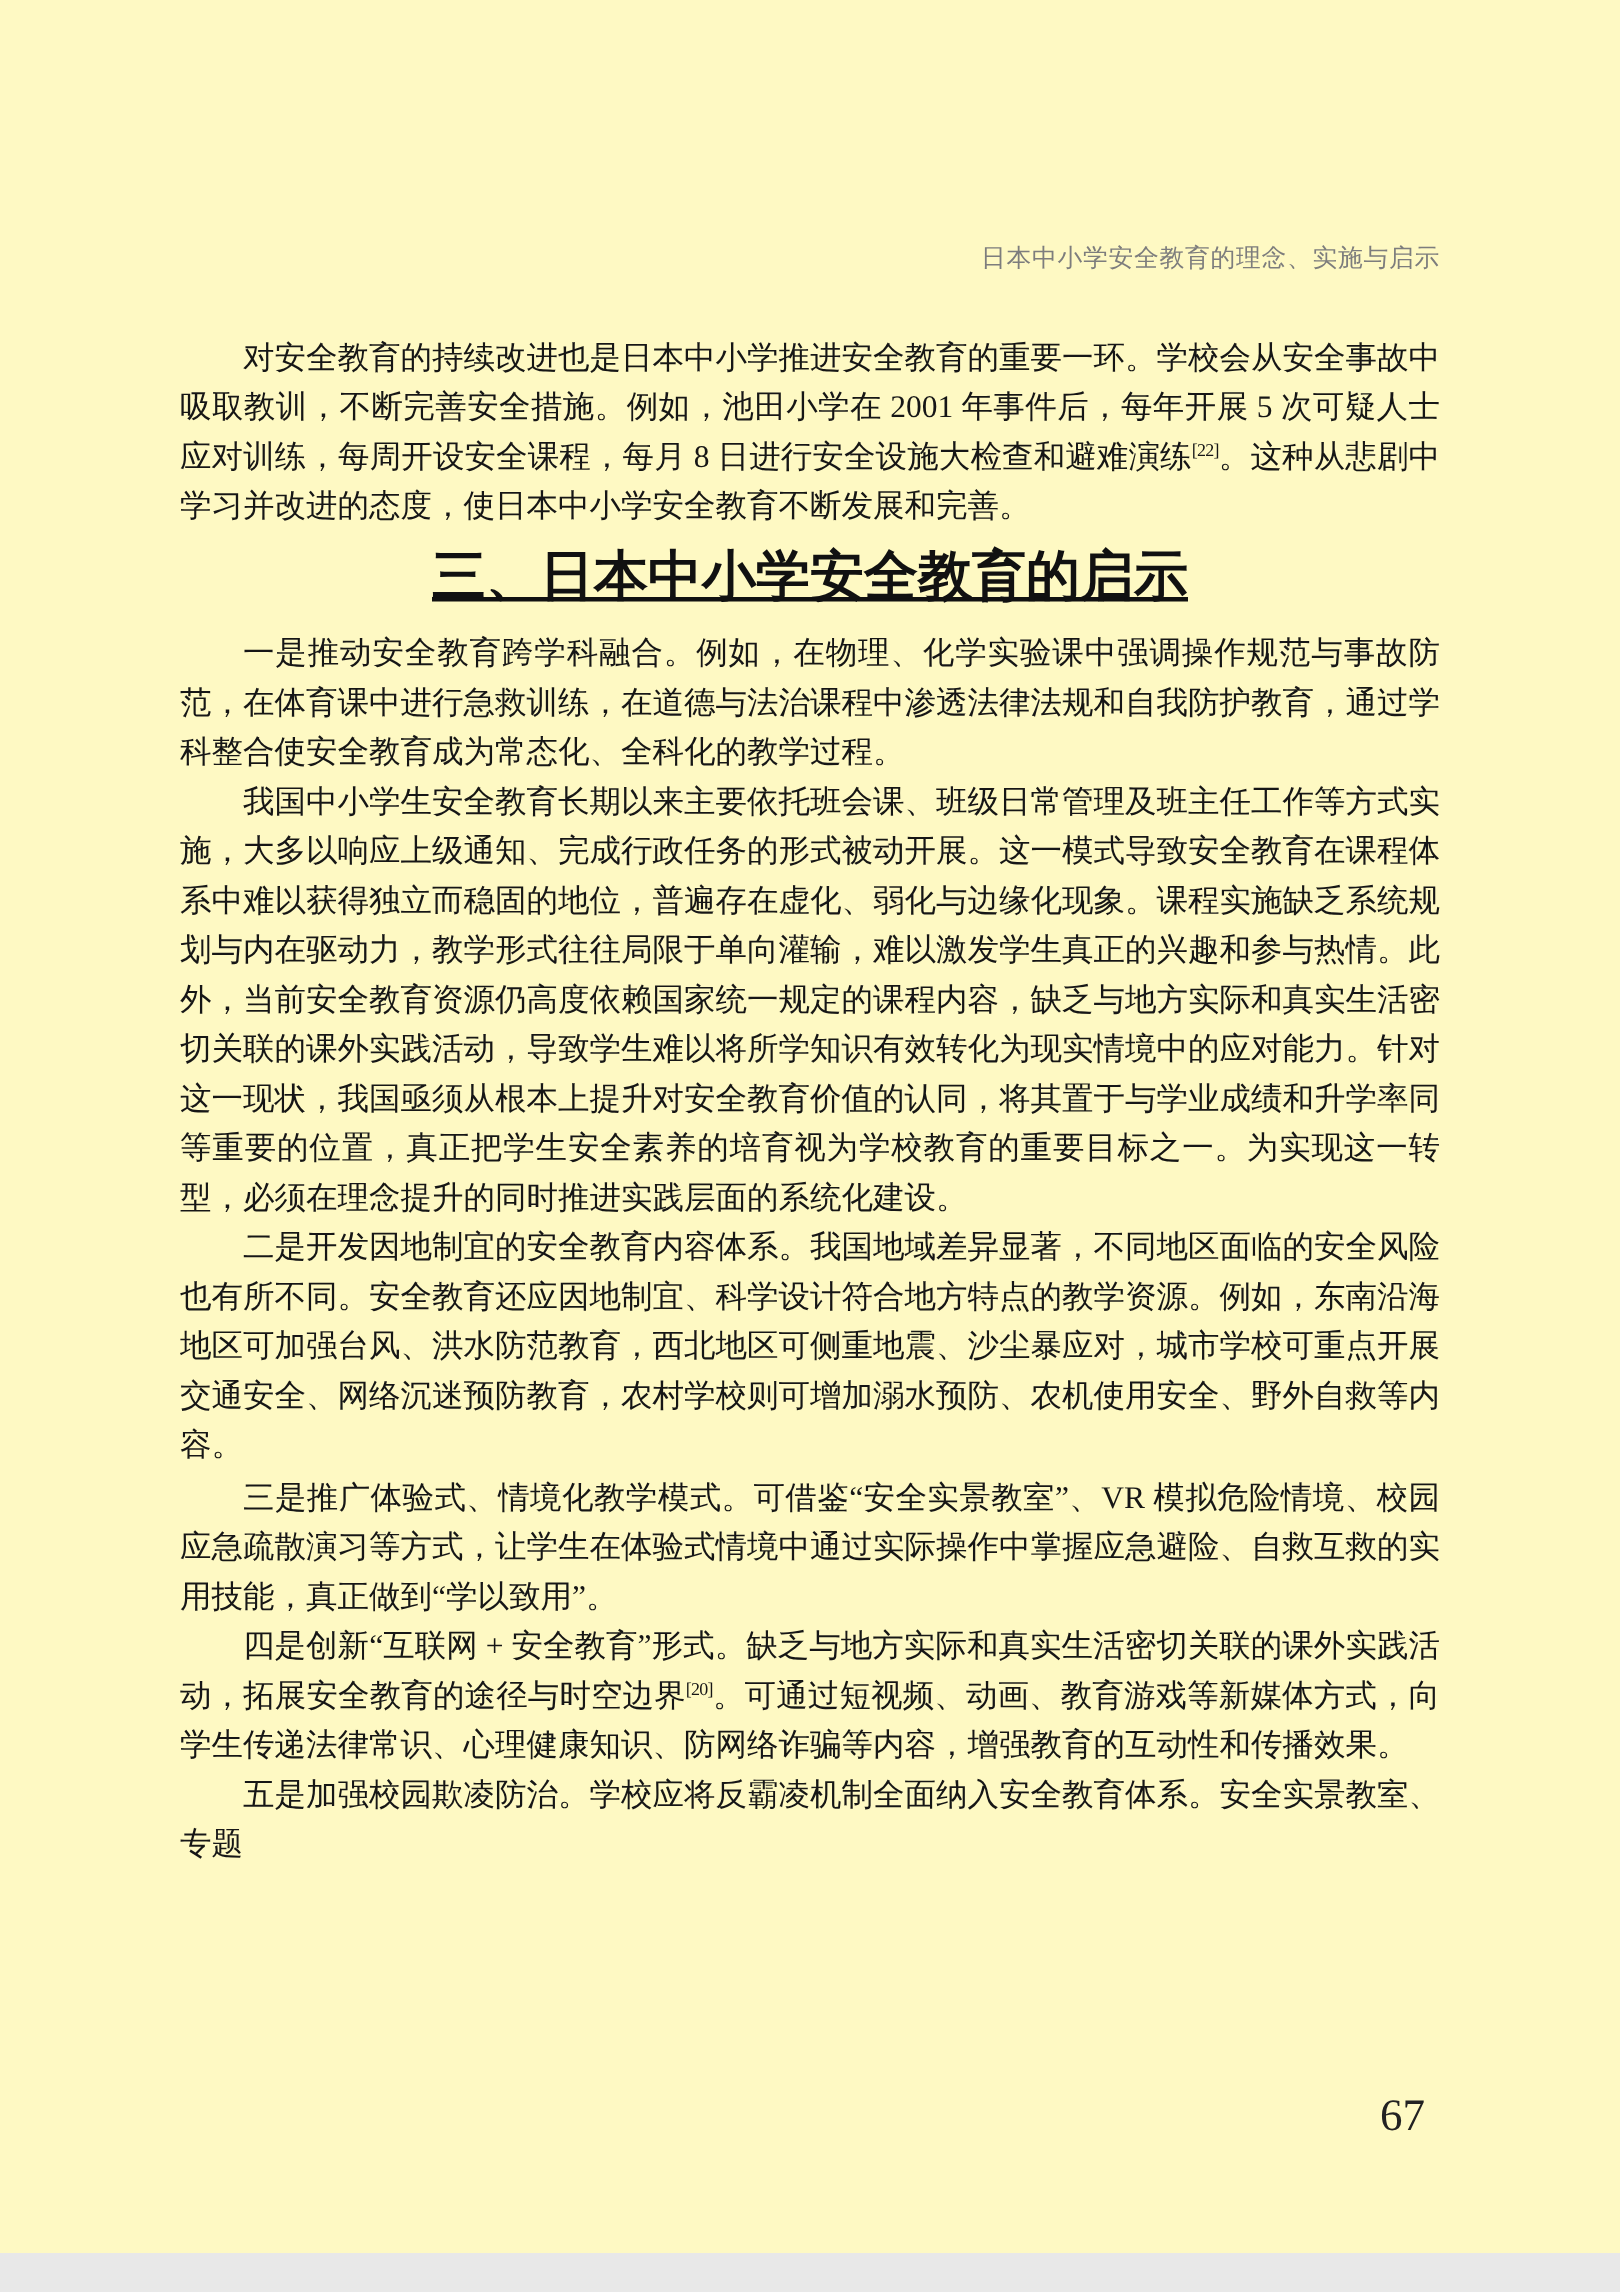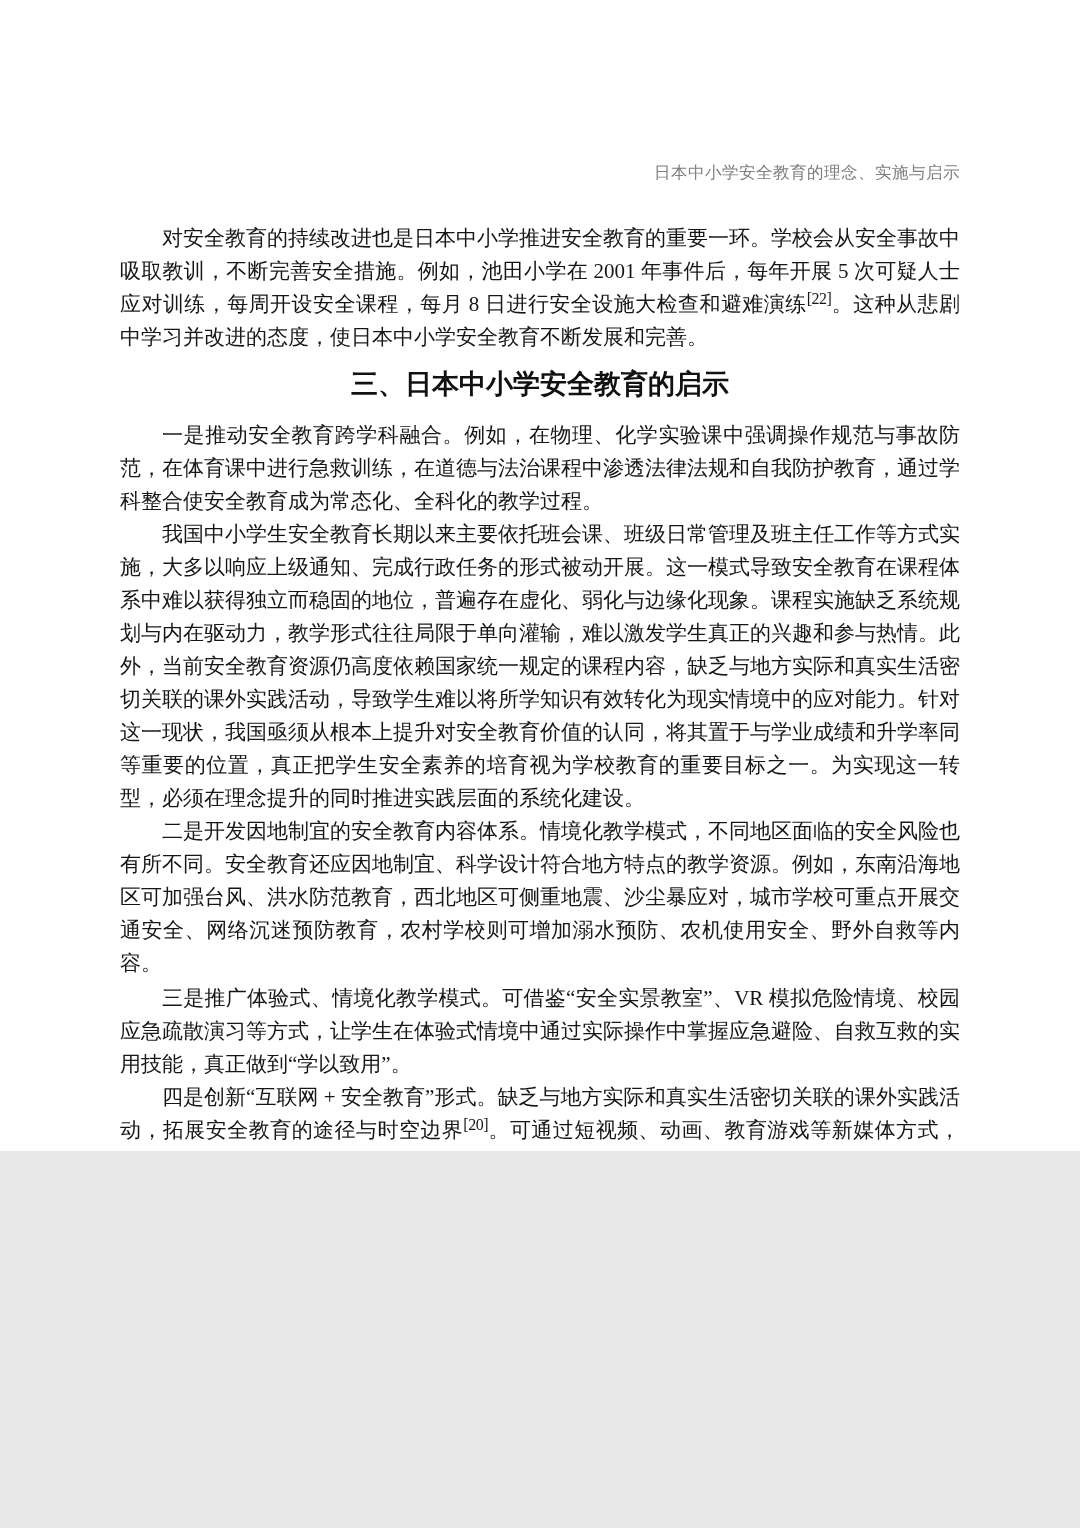--- a/index.html
+++ b/index.html
@@ -3,23 +3,23 @@
 <meta charset="utf-8">
 <style>
   html, body {
     margin: 0;
     padding: 0;
     background: #e8e8e8;
   }
   .page {
     position: relative;
     width: 1080px;
-    height: 1151px;
+    height: 1502px;
     margin: 0 auto;
-    background: #ffffff;
+    background: #fef9c3;
     overflow: hidden;
     font-family: "Liberation Serif", "DejaVu Serif", serif;
     color: #161616;
   }
   .content {
     position: absolute;
     left: 120px;
     top: 0;
     width: 840px;
   }
@@ -42,36 +42,37 @@
     text-indent: 2em;
     word-break: break-all;
   }
   p.first-para { margin-top: 222px; }
   p.mt3 { margin-top: 3px; }
   p.mt2 { margin-top: 2px; }
   h1.section-heading {
     margin: 8px 0 13px 0;
     font-family: "Liberation Sans", "DejaVu Sans", sans-serif;
     font-weight: bold;
-    font-size: 27px;
+    font-size: 36px;
     line-height: 44px;
     text-align: center;
     color: #111111;
+    text-decoration: underline;
   }
   h2.subsection-heading {
     margin: 0;
     font-family: "Liberation Sans", "DejaVu Sans", sans-serif;
     font-weight: bold;
     font-size: 21px;
     line-height: 33px;
     text-indent: 2em;
     color: #111111;
   }
   sup.ref {
-    font-size: 16px;
+    font-size: 12px;
     line-height: 0;
     vertical-align: 7px;
     letter-spacing: -0.5px;
   }
   .page-number {
     position: absolute;
     top: 1396px;
     right: 130px;
     font-size: 30px;
     line-height: 30px;
@@ -90,21 +91,21 @@
     <p class="body-para first-para"><span>对安全教育的持续改进也是日本中小学推进安全教育的重要一环。学校会从安全事故中吸取教训，不断完善安全措施。例如，池田小学在 2001 年事件后，每年开展 5 次可疑人士应对训练，每周开设安全课程，每月 8 日进行安全设施大检查和避难演练</span><sup class="ref">[22]</sup><span>。这种从悲剧中学习并改进的态度，使日本中小学安全教育不断发展和完善。</span></p>
 
     <h1 class="section-heading">三、日本中小学安全教育的启示</h1>
 
 
 
     <p class="body-para mt3">一是推动安全教育跨学科融合。例如，在物理、化学实验课中强调操作规范与事故防范，在体育课中进行急救训练，在道德与法治课程中渗透法律法规和自我防护教育，通过学科整合使安全教育成为常态化、全科化的教学过程。</p>
 
     <p class="body-para">我国中小学生安全教育长期以来主要依托班会课、班级日常管理及班主任工作等方式实施，大多以响应上级通知、完成行政任务的形式被动开展。这一模式导致安全教育在课程体系中难以获得独立而稳固的地位，普遍存在虚化、弱化与边缘化现象。课程实施缺乏系统规划与内在驱动力，教学形式往往局限于单向灌输，难以激发学生真正的兴趣和参与热情。此外，当前安全教育资源仍高度依赖国家统一规定的课程内容，缺乏与地方实际和真实生活密切关联的课外实践活动，导致学生难以将所学知识有效转化为现实情境中的应对能力。针对这一现状，我国亟须从根本上提升对安全教育价值的认同，将其置于与学业成绩和升学率同等重要的位置，真正把学生安全素养的培育视为学校教育的重要目标之一。为实现这一转型，必须在理念提升的同时推进实践层面的系统化建设。</p>
 
-    <p class="body-para">二是开发因地制宜的安全教育内容体系。情境化教学模式，不同地区面临的安全风险也有所不同。安全教育还应因地制宜、科学设计符合地方特点的教学资源。例如，东南沿海地区可加强台风、洪水防范教育，西北地区可侧重地震、沙尘暴应对，城市学校可重点开展交通安全、网络沉迷预防教育，农村学校则可增加溺水预防、农机使用安全、野外自救等内容。</p>
+    <p class="body-para">二是开发因地制宜的安全教育内容体系。我国地域差异显著，不同地区面临的安全风险也有所不同。安全教育还应因地制宜、科学设计符合地方特点的教学资源。例如，东南沿海地区可加强台风、洪水防范教育，西北地区可侧重地震、沙尘暴应对，城市学校可重点开展交通安全、网络沉迷预防教育，农村学校则可增加溺水预防、农机使用安全、野外自救等内容。</p>
 
     <p class="body-para mt2">三是推广体验式、情境化教学模式。可借鉴“安全实景教室”、VR 模拟危险情境、校园应急疏散演习等方式，让学生在体验式情境中通过实际操作中掌握应急避险、自救互救的实用技能，真正做到“学以致用”。</p>
 
     <p class="body-para"><span>四是创新“互联网 + 安全教育”形式。缺乏与地方实际和真实生活密切关联的课外实践活动，拓展安全教育的途径与时空边界</span><sup class="ref">[20]</sup><span>。可通过短视频、动画、教育游戏等新媒体方式，向学生传递法律常识、心理健康知识、防网络诈骗等内容，增强教育的互动性和传播效果。</span></p>
 
     <p class="body-para">五是加强校园欺凌防治。学校应将反霸凌机制全面纳入安全教育体系。安全实景教室、专题</p>
 
   </div>
 
   <div class="page-number">67</div>

